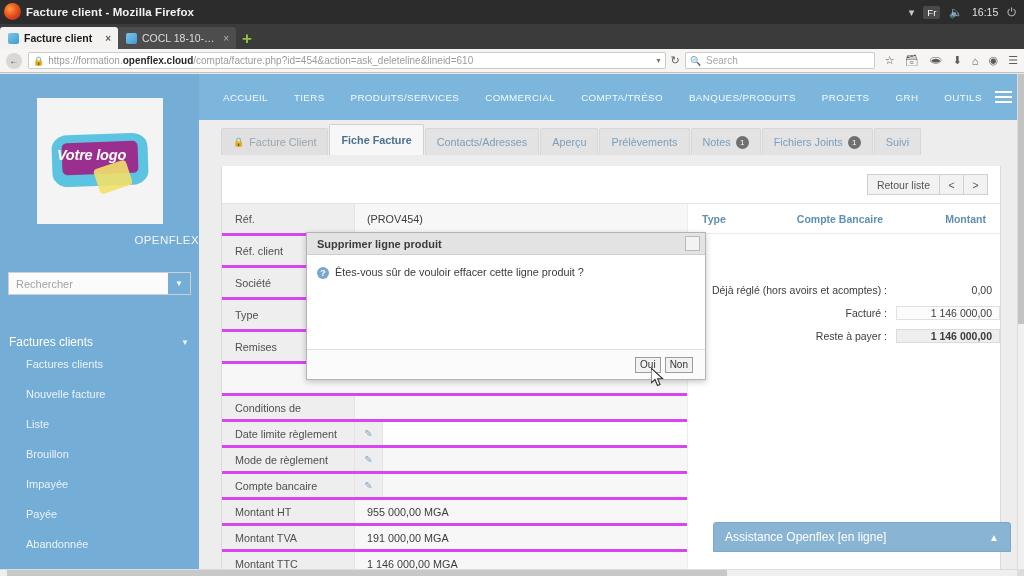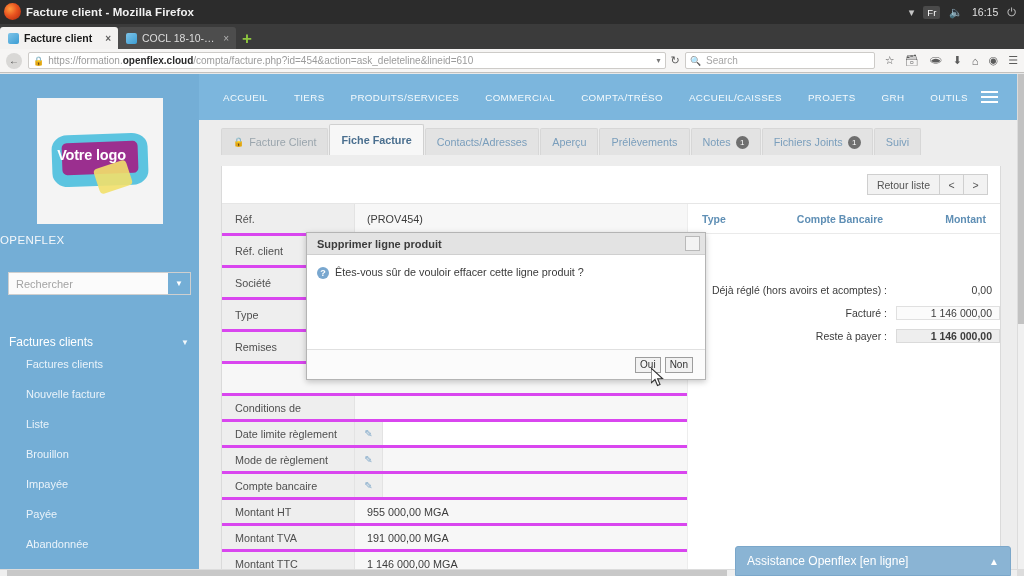--- a/index.html
+++ b/index.html
@@ -127,25 +127,25 @@
   .logo-pu {
     position: absolute; left: 10px; top: 12px; width: 76px; height: 32px;
     background: #9b2f8f; border-radius: 5px; transform: rotate(-2deg);
   }
   .logo-ye {
     position: absolute; left: 44px; top: 34px; width: 34px; height: 26px;
     background: #f2e06a; border-radius: 4px; transform: rotate(-18deg); opacity: .9;
   }
   .logo-text {
     position: absolute; left: 0; top: 17px; width: 80px; text-align: center;
-    color: #ffffff; font-size: 14.5px; font-weight: bold; 
+    color: #ffffff; font-size: 14.5px; font-weight: bold; font-style: italic;
     z-index: 3; letter-spacing: -.2px;
   }
   .brand-name {
-    text-align: left; color: #f4f7fa; font-size: 11.5px;
+    text-align: right; color: #f4f7fa; font-size: 11.5px;
     margin-top: 10px; letter-spacing: .4px;
   }
   .side-search {
     margin: 26px 8px 0; height: 23px; background: #fbfbfb;
     border: 1px solid #cfcfcf; display: flex; align-items: center;
   }
   .side-search .sinput {
     flex: 1 1 auto; font-size: 11px; color: #a3a3a3; padding-left: 7px;
   }
   .side-search .sbtn {
@@ -311,21 +311,21 @@
     font-size: 10px; color: #333;
     display: flex; align-items: center; justify-content: center;
   }
   .cursor-arrow {
     position: absolute; left: 651px; top: 368px; z-index: 90;
     pointer-events: none;
   }
 
   
   .assist {
-    position: absolute; right: 6px; bottom: 0; width: 276px; height: 30px;
+    position: absolute; right: 6px; bottom: 24px; width: 298px; height: 30px;
     background: #8ab4d4; border: 1px solid #7ba7ca;
     border-top-left-radius: 3px; border-top-right-radius: 3px;
     display: flex; align-items: center; padding: 0 11px;
     color: #ffffff; font-size: 12px;
     z-index: 40;
   }
   .assist .chev { margin-left: auto; font-size: 10px; }
 
   
   .vscroll {
@@ -451,21 +451,21 @@
   </div>
 
   <div class="main">
 
     <div class="topnav">
       <a>ACCUEIL</a>
       <a>TIERS</a>
       <a>PRODUITS/SERVICES</a>
       <a>COMMERCIAL</a>
       <a>COMPTA/TRÉSO</a>
-      <a>ACCUEIL/CAISSES</a>
+      <a>BANQUES/PRODUITS</a>
       <a>PROJETS</a>
       <a>GRH</a>
       <a>OUTILS</a>
       <div class="nav-right">
         <span class="ham">
             <i></i>
             <i></i>
             <i></i>
           </span>
         <span class="nav-ico">⚒</span>

